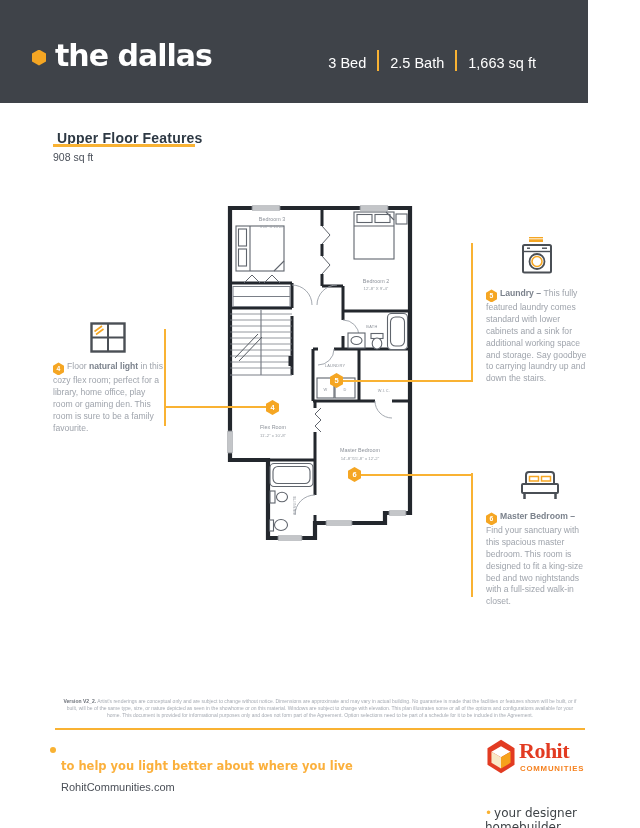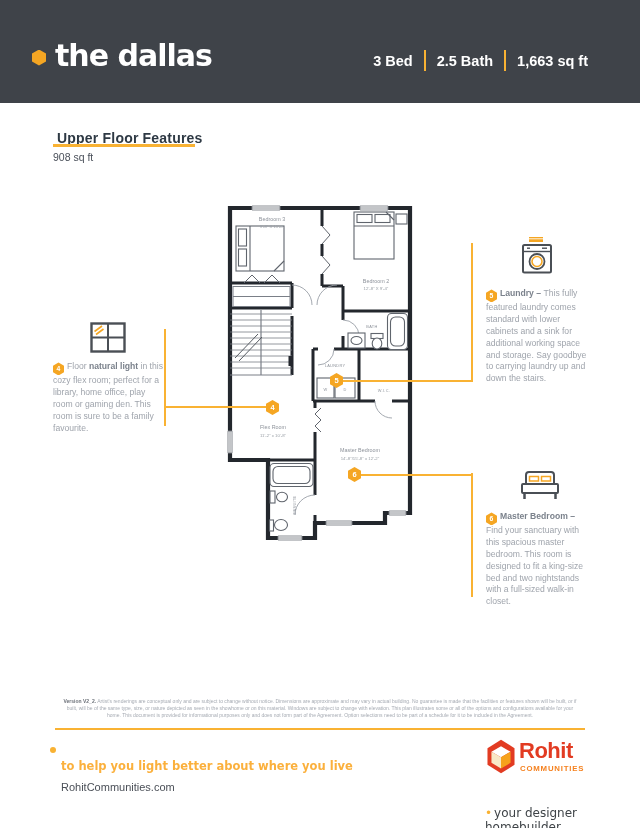--- a/index.html
+++ b/index.html
@@ -1,26 +1,26 @@
 <!DOCTYPE html>
 <html><head>
 <meta charset="utf-8">
 <style>
   html,body{margin:0;padding:0;background:#e8e8e8;}
   .page{position:relative;width:640px;height:828px;background:#ffffff;overflow:hidden;
         font-family:"Liberation Sans",sans-serif;margin:0 auto;}
   
-  .topbar{position:absolute;left:0;top:0;width:640px;height:103px;background:#3F4349;}
+  .topbar{position:absolute;left:0;top:0;width:588px;height:103px;background:#3F4349;}
   .brand{position:absolute;left:32px;top:38px;display:flex;align-items:center;gap:9px;}
   .hex{background:#F5A623;clip-path:polygon(50% 0,100% 25%,100% 75%,50% 100%,0 75%,0 25%);}
   .brand .hex{width:14px;height:16px;margin-top:4px;}
   .brand h1{margin:0;font-size:30px;font-weight:800;letter-spacing:-1px;color:#ffffff;
             font-family:"DejaVu Sans","Liberation Sans",sans-serif;}
-  .specs{position:absolute;right:52px;top:50px;display:flex;align-items:center;color:#ffffff;
-         font-size:14.5px;font-weight:bold;}
+  .specs{position:absolute;right:52px;top:50px;display:flex;align-items:flex-end;color:#ffffff;
+         font-size:14.5px;font-weight:normal;}
   .specs .sep{display:inline-block;width:2px;height:21px;background:#F9B233;margin:0 11px;}
   
   .sec-title{position:absolute;left:53px;top:126px;margin:4px;font-size:14px;font-weight:bold;
              color:#2E3944;letter-spacing:.2px;}
   .sec-underline{position:absolute;left:53px;top:144px;width:142px;height:2.5px;background:#F9B233;}
   .sec-area{position:absolute;left:53px;top:151px;font-size:10.5px;color:#4A505A;}
   
   .plan{position:absolute;left:222px;top:198px;width:210px;height:390px;}
   .plan text{text-anchor:middle;font-family:"Liberation Sans",sans-serif;}
   .rm{font-size:5.4px;fill:#8E939B;}
@@ -44,21 +44,21 @@
   .disclaimer b{color:#6A6F77;}
   .foot-rule{position:absolute;left:55px;top:728px;width:530px;height:2px;background:#F9B233;}
   .f-bullet{position:absolute;left:50px;top:747px;width:6px;height:6px;border-radius:50%;background:#F9B233;}
   .f-line1{position:absolute;left:61px;top:742px;font-size:11.5px;font-weight:bold;color:#3E4347;
            font-family:"DejaVu Sans","Liberation Sans",sans-serif;}
   .f-line2{position:absolute;left:61px;top:759px;font-size:11.5px;font-weight:bold;color:#FBB03C;
            font-family:"DejaVu Sans","Liberation Sans",sans-serif;}
   .f-web{position:absolute;left:61px;top:781px;font-size:11px;color:#4A4F57;text-decoration:none;text-align:center;}
   .logo-cube{position:absolute;left:485px;top:739px;}
   .logo-name{position:absolute;left:519px;top:738px;font-size:22px;font-weight:800;color:#E23B22;
-             letter-spacing:-.5px;font-family:Liberation Sans, sans-serif;}
+             letter-spacing:-.5px;font-family:Liberation Serif, serif;}
   .logo-sub{position:absolute;left:520px;top:764px;font-size:7.8px;font-weight:bold;color:#F58220;
             letter-spacing:.8px;}
   .logo-tag{position:absolute;left:485px;top:806px;font-size:12px;font-weight:normal;color:#3E4347;
             font-family:"DejaVu Sans","Liberation Sans",sans-serif;}
   .logo-tag .dot{color:#F9B233;margin-right:2px;}
 </style>
 </head>
 <body>
 
 <div class="page">

